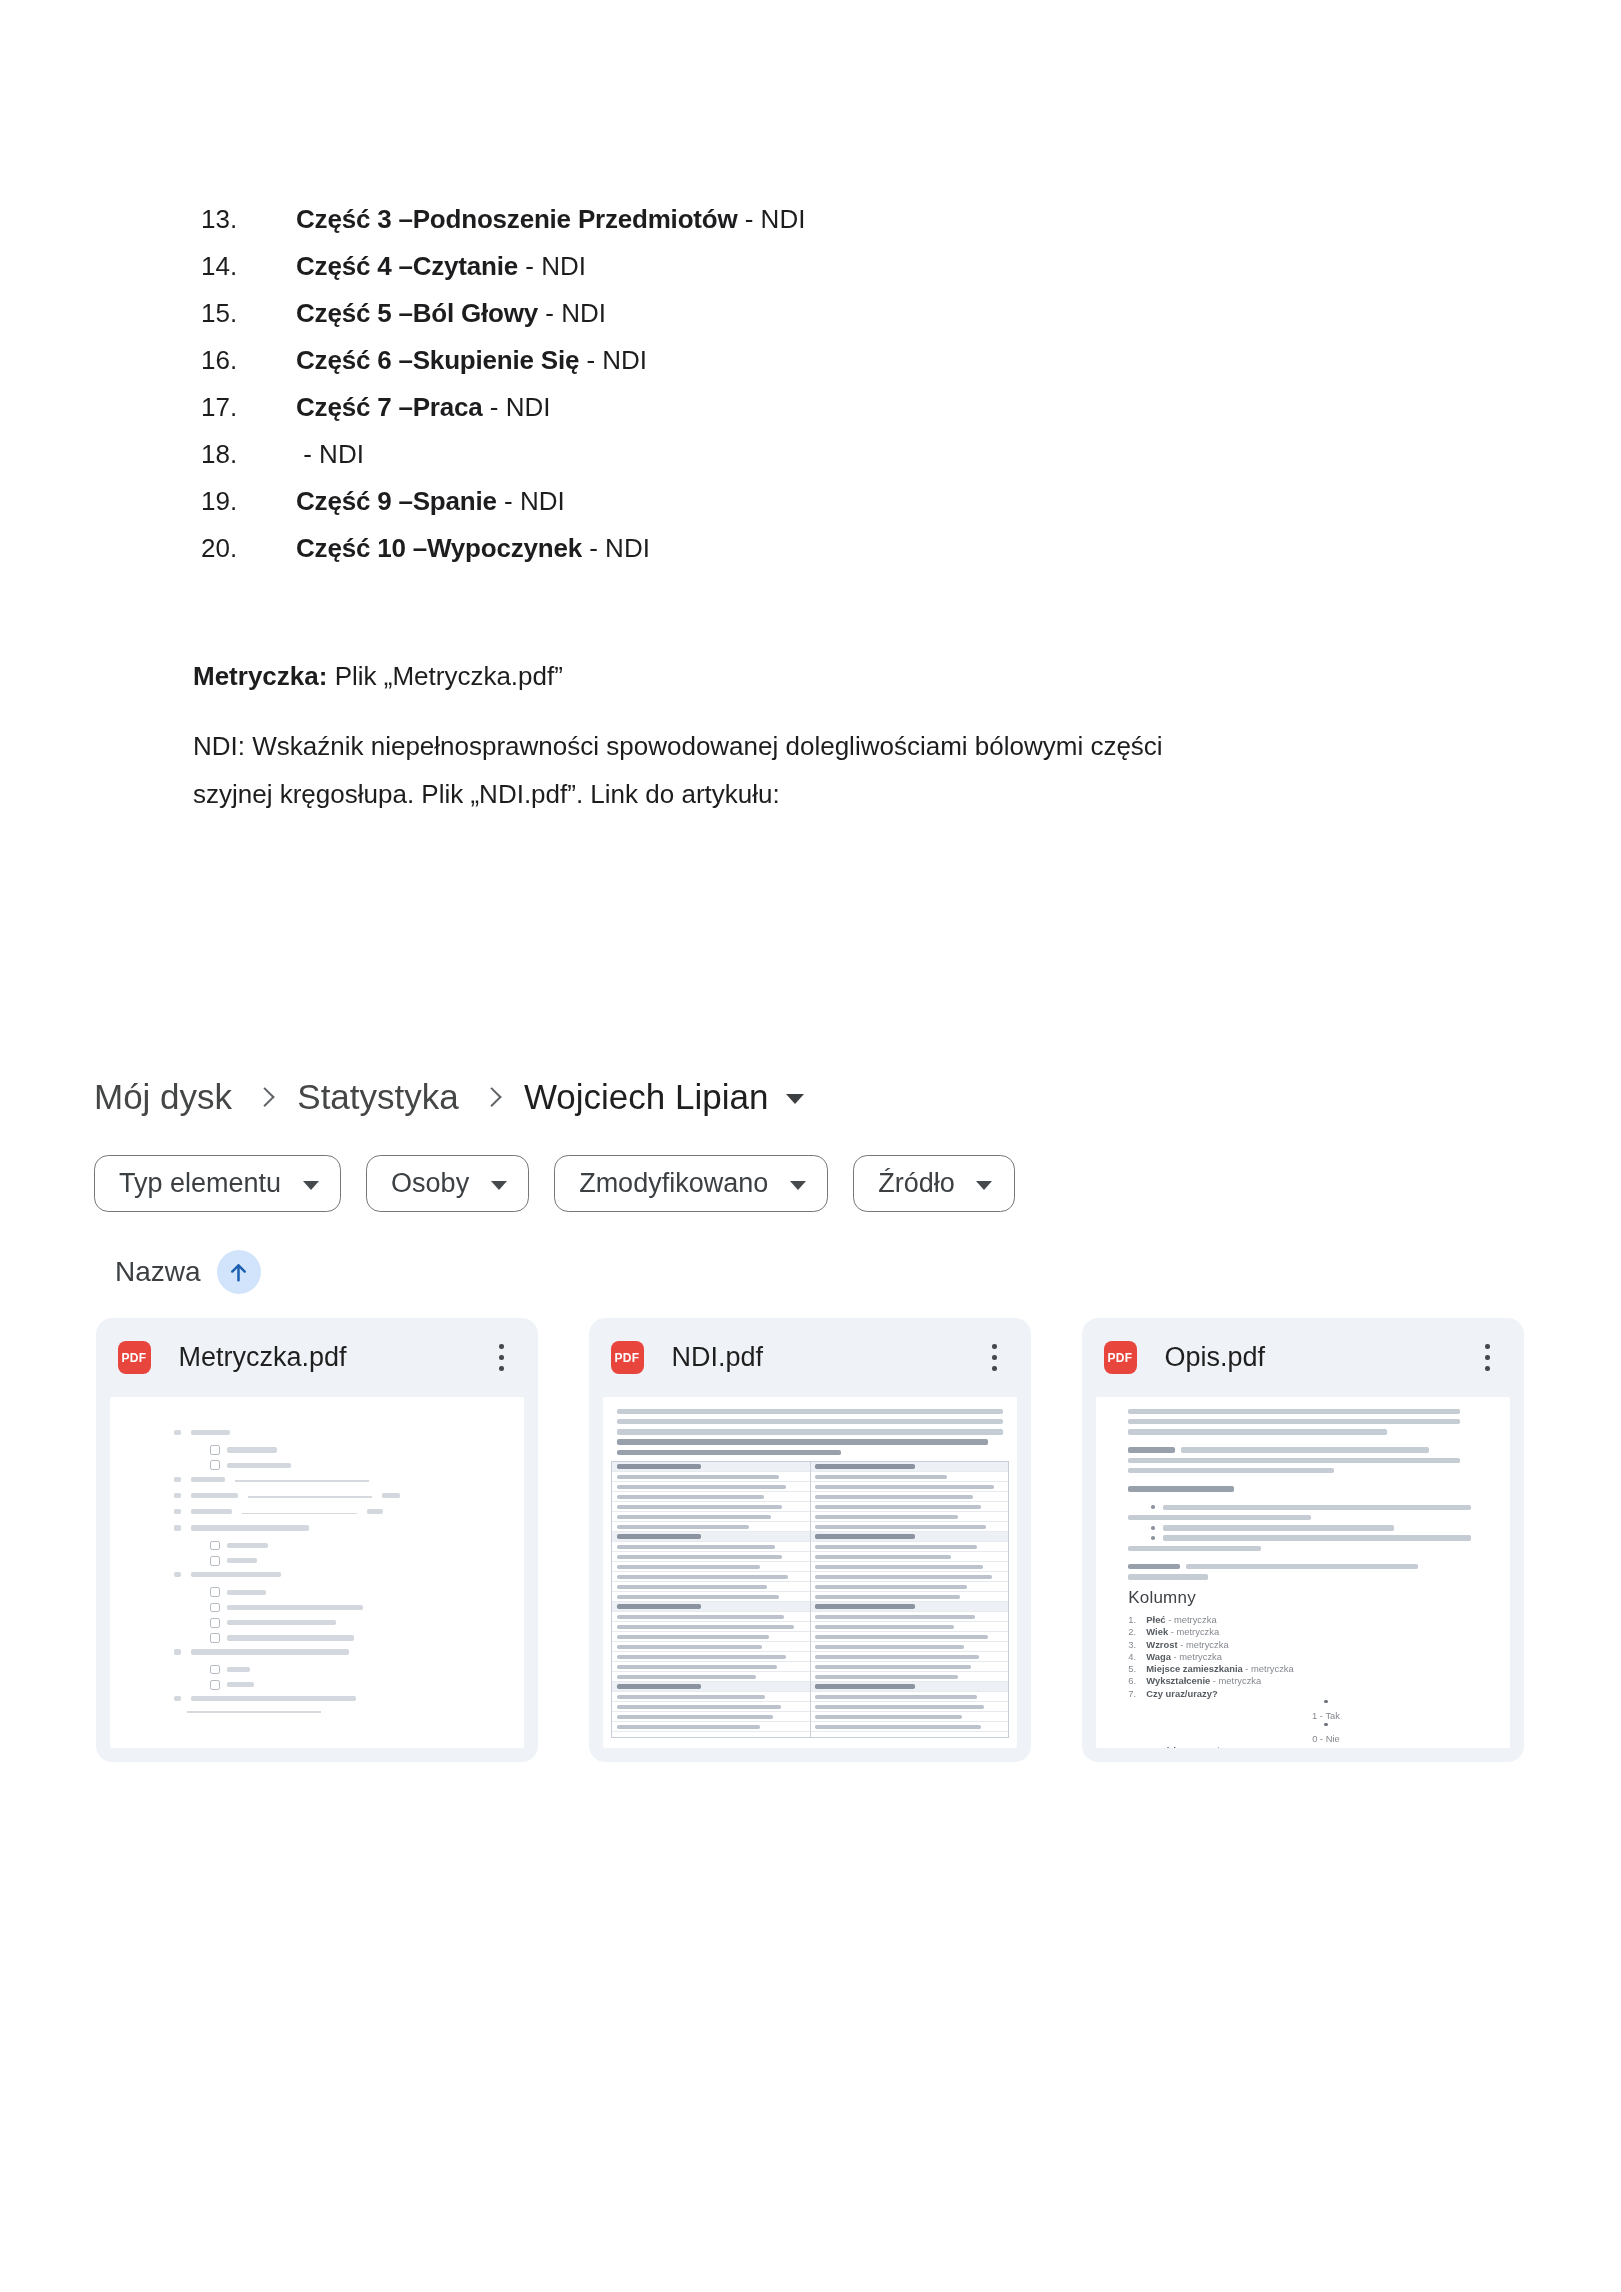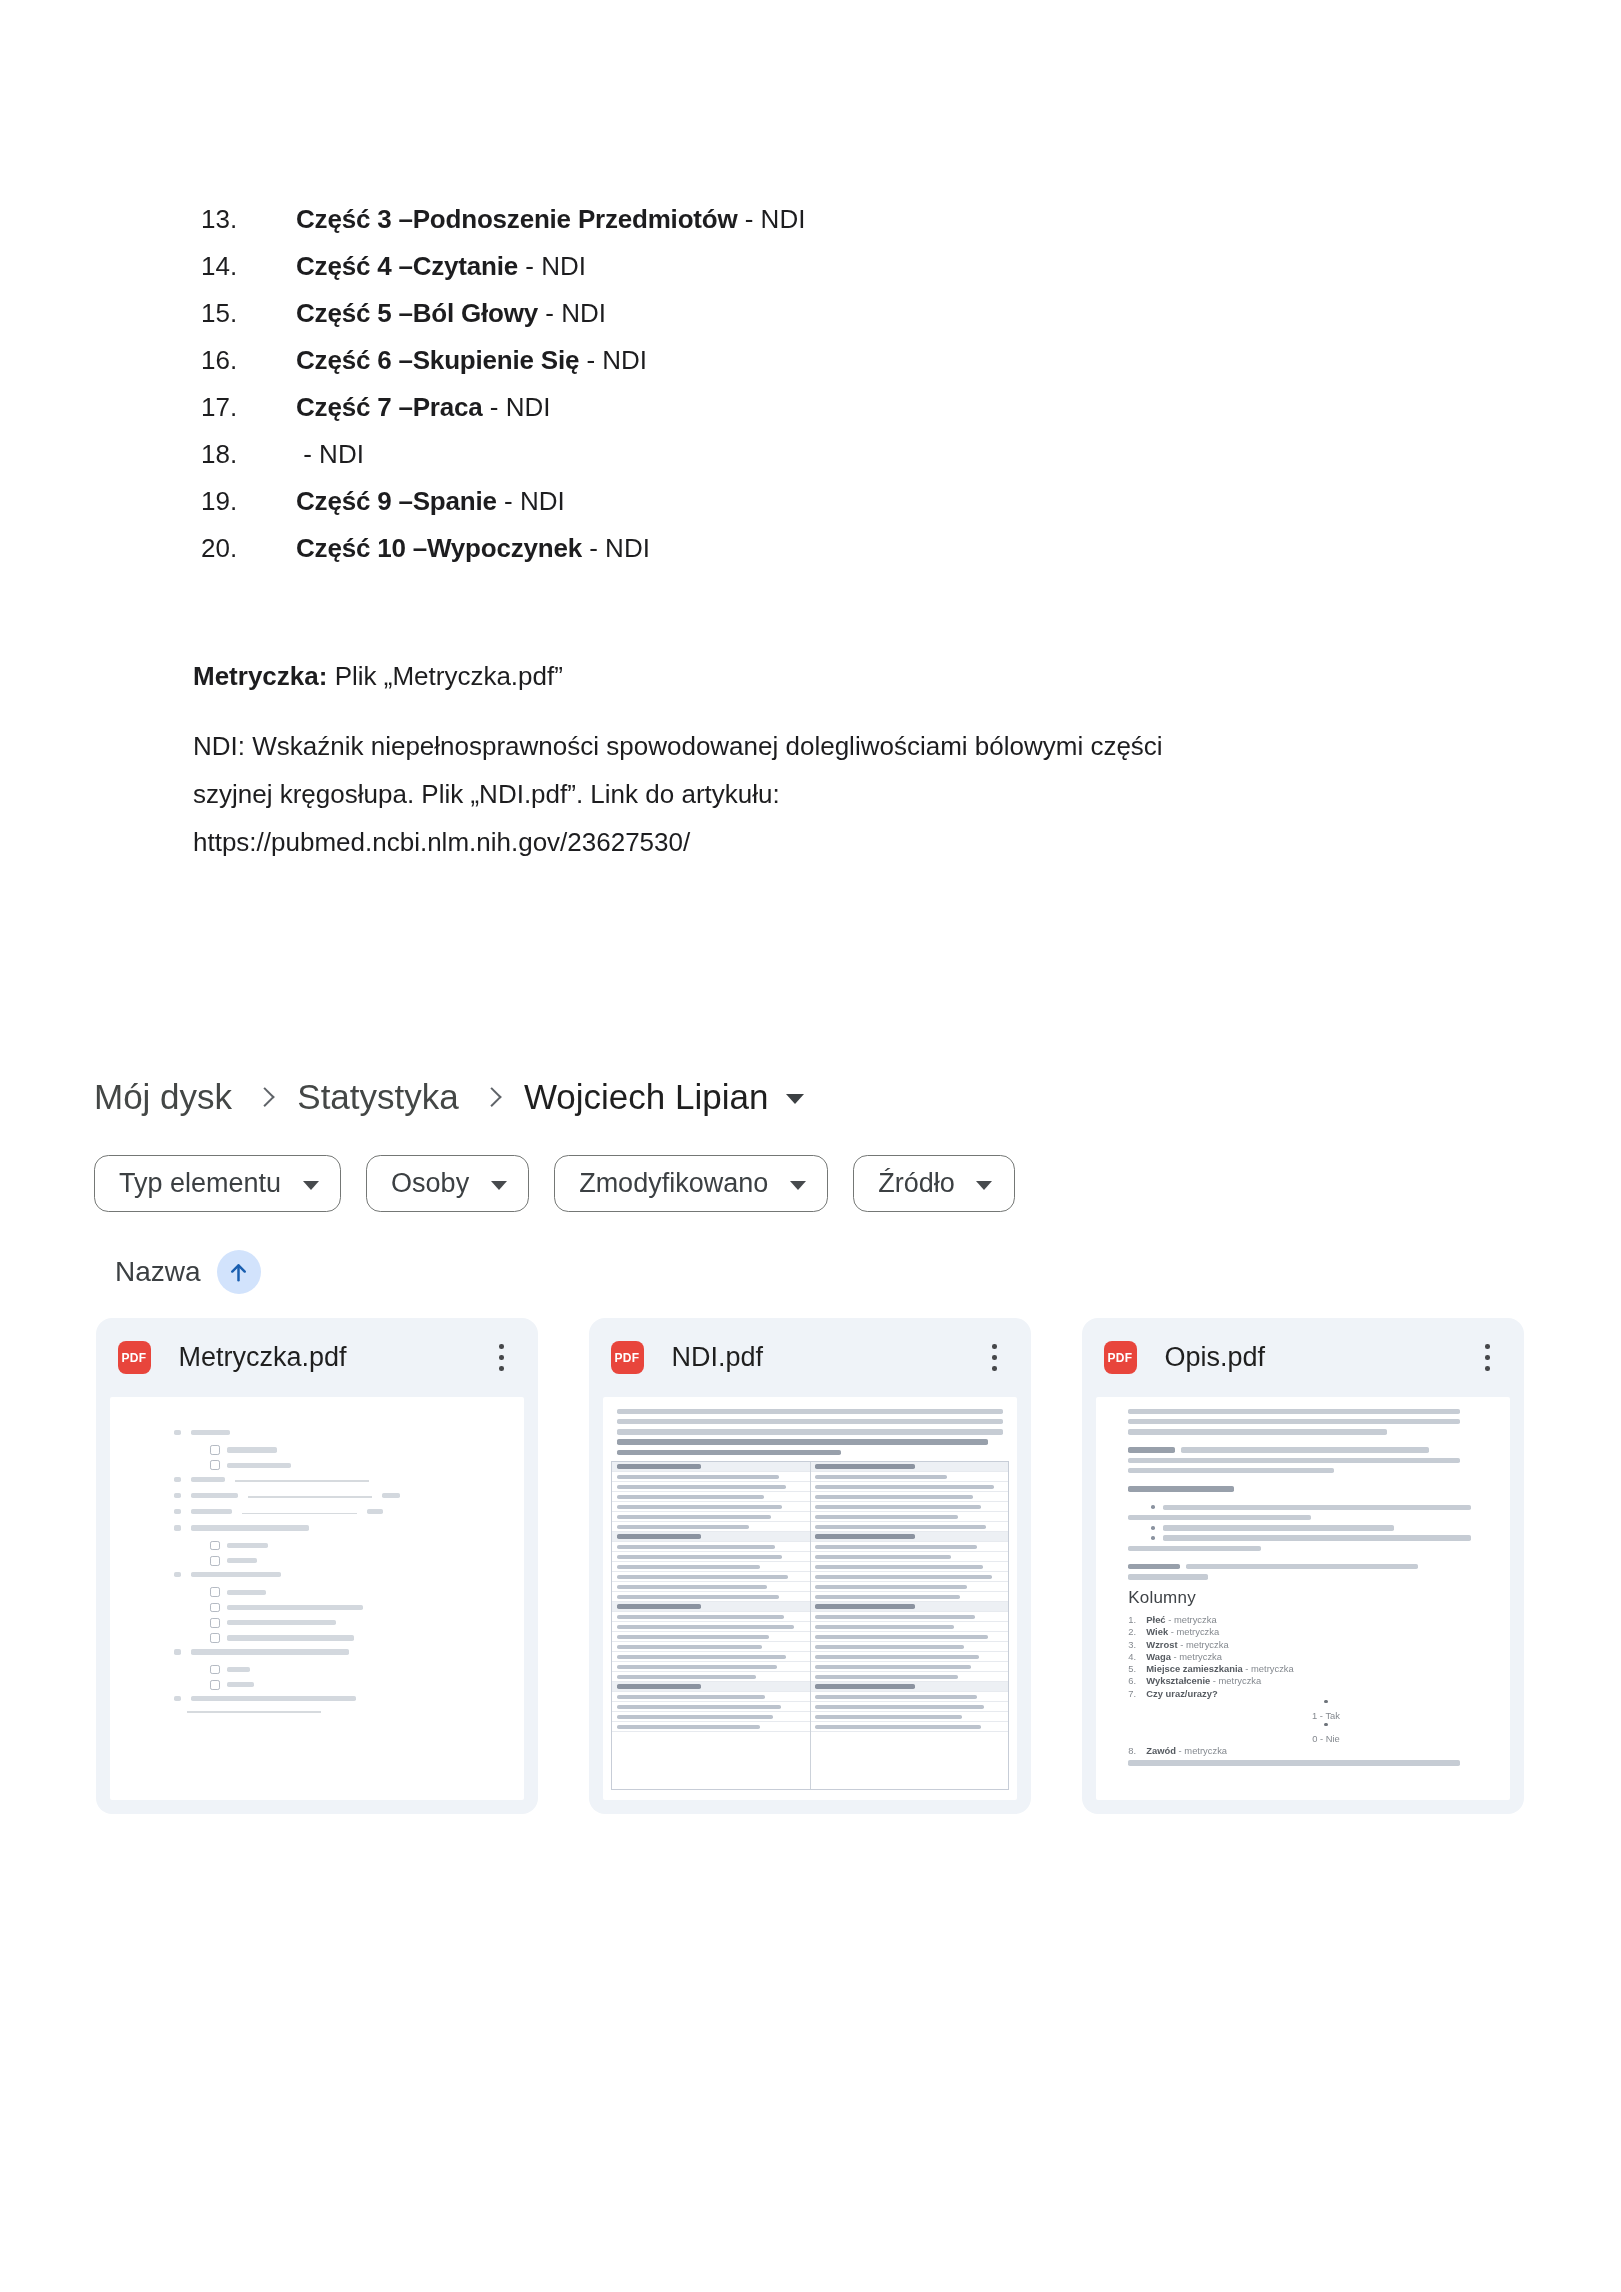--- a/index.html
+++ b/index.html
@@ -31,21 +31,21 @@
   .chips{position:absolute;left:94px;top:1155px;display:flex;gap:25px;}
   .chip{height:57px;box-sizing:border-box;border:1.8px solid #747775;border-radius:14.3px;background:#fff;
         display:flex;align-items:center;gap:21.5px;padding:0 21.5px 0 24px;font-size:27px;color:#3c4043;font-weight:500;cursor:pointer;}
   .chip-caret{width:0;height:0;border-left:8px solid transparent;border-right:8px solid transparent;border-top:9.9px solid #474a4d;margin-top:3.6px;}
 
   .sort-row{position:absolute;left:115px;top:1250px;display:flex;align-items:center;gap:16px;cursor:pointer;}
   .sort-label{font-size:28px;color:#3c4043;}
   .sort-circle{width:44px;height:44px;border-radius:50%;background:#d2e3fc;display:flex;align-items:center;justify-content:center;}
 
   .cards{position:absolute;left:96px;top:1318px;display:flex;gap:51px;}
-  .card{position:relative;width:442px;height:496px;background:#eff3f8;border-radius:16px;cursor:pointer;}
+  .card{position:relative;width:442px;height:444px;background:#eff3f8;border-radius:16px;cursor:pointer;}
   .card-header{height:79px;display:flex;align-items:center;padding:0 21.5px 0 21.5px;box-sizing:border-box;}
   .pdf-icon{width:33px;height:33px;background:#e8453c;border-radius:8px;color:#fff;font-size:12px;font-weight:700;
             display:flex;align-items:center;justify-content:center;letter-spacing:0.4px;flex:none;}
   .card-title{margin-left:28px;font-size:27px;color:#1f1f1f;font-weight:500;flex:1;white-space:nowrap;overflow:hidden;}
   .kebab{width:30px;height:39px;display:flex;flex-direction:column;align-items:center;justify-content:center;gap:6.3px;flex:none;cursor:pointer;}
   .kebab i{width:4.5px;height:4.5px;border-radius:50%;background:#45474a;display:block;}
   .thumb{position:absolute;left:14.3px;right:14.3px;top:79px;bottom:14.3px;background:#fff;border-radius:2px;overflow:hidden;}
 
   
   .bar{background:#c6ccd4;border-radius:1.8px;height:5.4px;flex:none;}
@@ -131,21 +131,20 @@
         <span class="doc-title">Część 10 –Wypoczynek</span>
         <span class="doc-suffix"> - NDI</span>
       </div>
   </div>
 
   <div class="metryczka"><b>Metryczka:</b><span> Plik „Metryczka.pdf”</span></div>
 
   <div class="ndi-block">
     <div><b>NDI:</b><span> Wskaźnik niepełnosprawności spowodowanej dolegliwościami bólowymi części</span></div>
     <div>szyjnej kręgosłupa. Plik „NDI.pdf”. Link do artykułu:</div>
-    <div>https://pubmed.ncbi.nlm.nih.gov/23627530/</div>
   </div>
 
   <div class="breadcrumb">
     <span class="crumb">Mój dysk</span>
     <span class="crumb-sep"></span>
     <span class="crumb">Statystyka</span>
     <span class="crumb-sep"></span>
     <span class="crumb last">
       <span>Wojciech Lipian</span>
       <span class="caret-down"></span>

